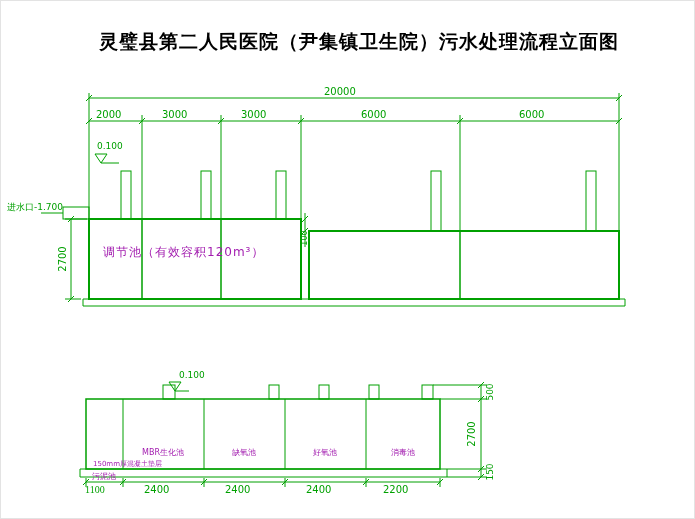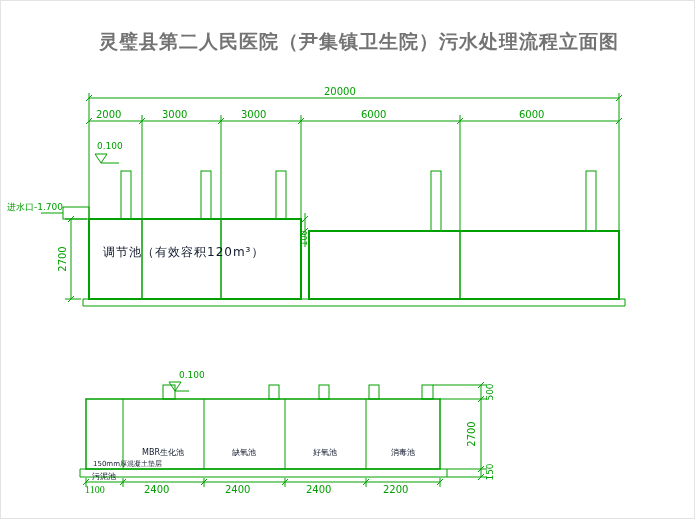--- a/index.html
+++ b/index.html
@@ -1,27 +1,27 @@
 <!DOCTYPE html>
 <html><head>
 <meta charset="utf-8">
 <style>
   html,body{margin:0;padding:0;background:#fff;}
   .canvas{position:relative;width:695px;height:519px;background:#ffffff;
           border:1px solid #e3e3e3;box-sizing:border-box;overflow:hidden;
           font-family:"DejaVu Sans","Liberation Sans",sans-serif;}
   .title{position:absolute;left:38px;top:28px;width:640px;text-align:center;
          font-family:"Liberation Serif","DejaVu Serif",serif;font-weight:bold;
-         font-size:19px;color:#737373;letter-spacing:1px;}
+         font-size:19px;color:#000000;letter-spacing:1px;}
   svg{position:absolute;left:0;top:0;}
   .t{position:absolute;color:#00a000;font-size:10px;white-space:nowrap;}
   .tc{text-align:left;}
   .sm{font-size:9px;}
   .rot{transform:rotate(-90deg);transform-origin:center;height:12px;line-height:12px;text-align:center;}
-  .cyan{position:absolute;color:#0f172a;white-space:nowrap;letter-spacing:1px;}
+  .cyan{position:absolute;color:#a21caf;white-space:nowrap;letter-spacing:1px;}
   .tiny{font-size:8px;letter-spacing:0;}
   .note{font-size:7px;letter-spacing:0;}
 </style>
 </head>
 <body>
 
 <div class="canvas">
 
   <div class="title">灵璧县第二人民医院（尹集镇卫生院）污水处理流程立面图</div>
 

